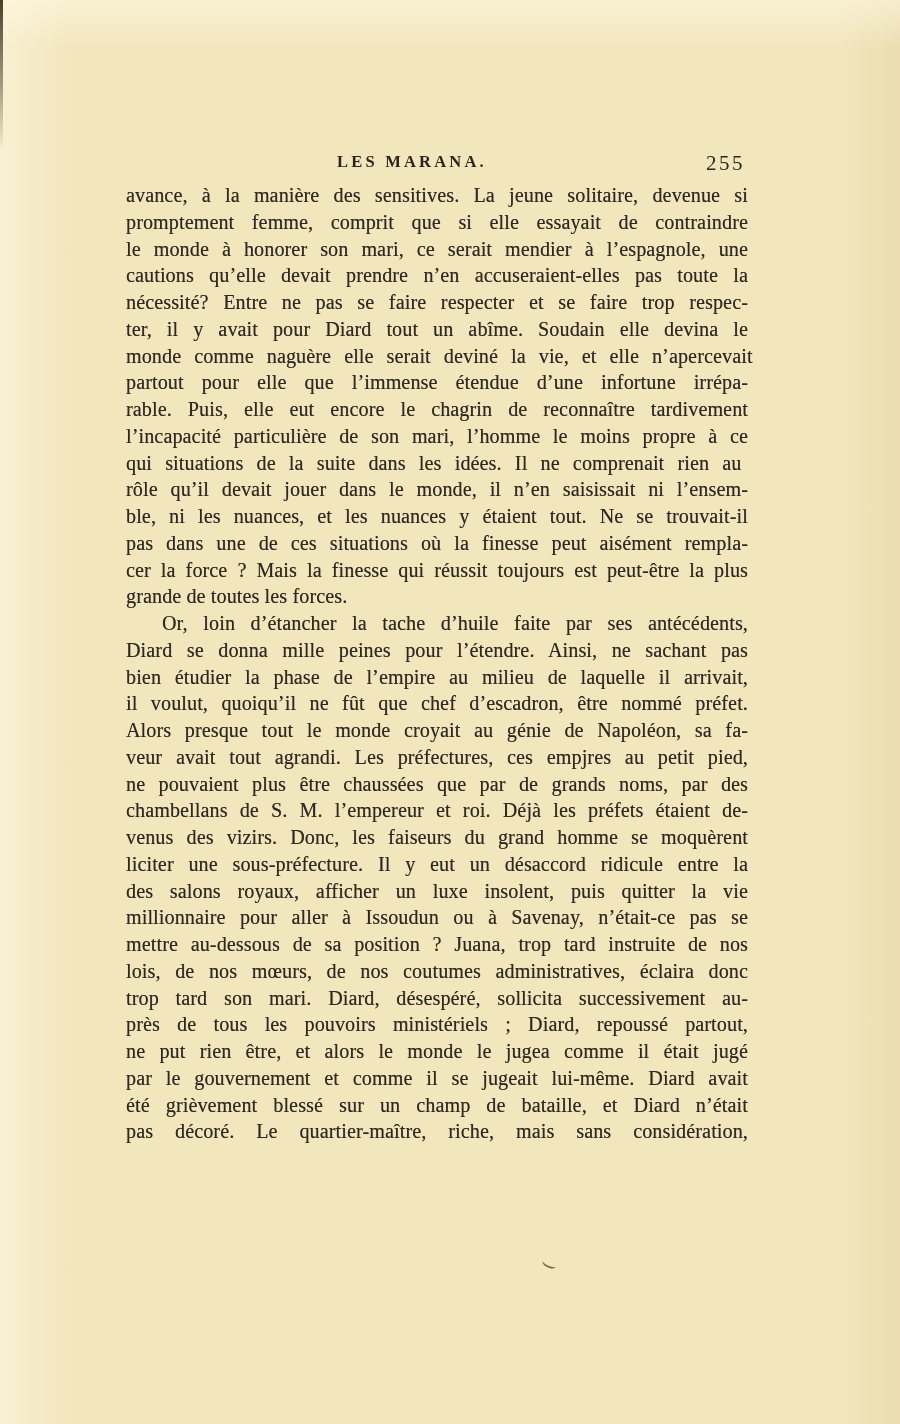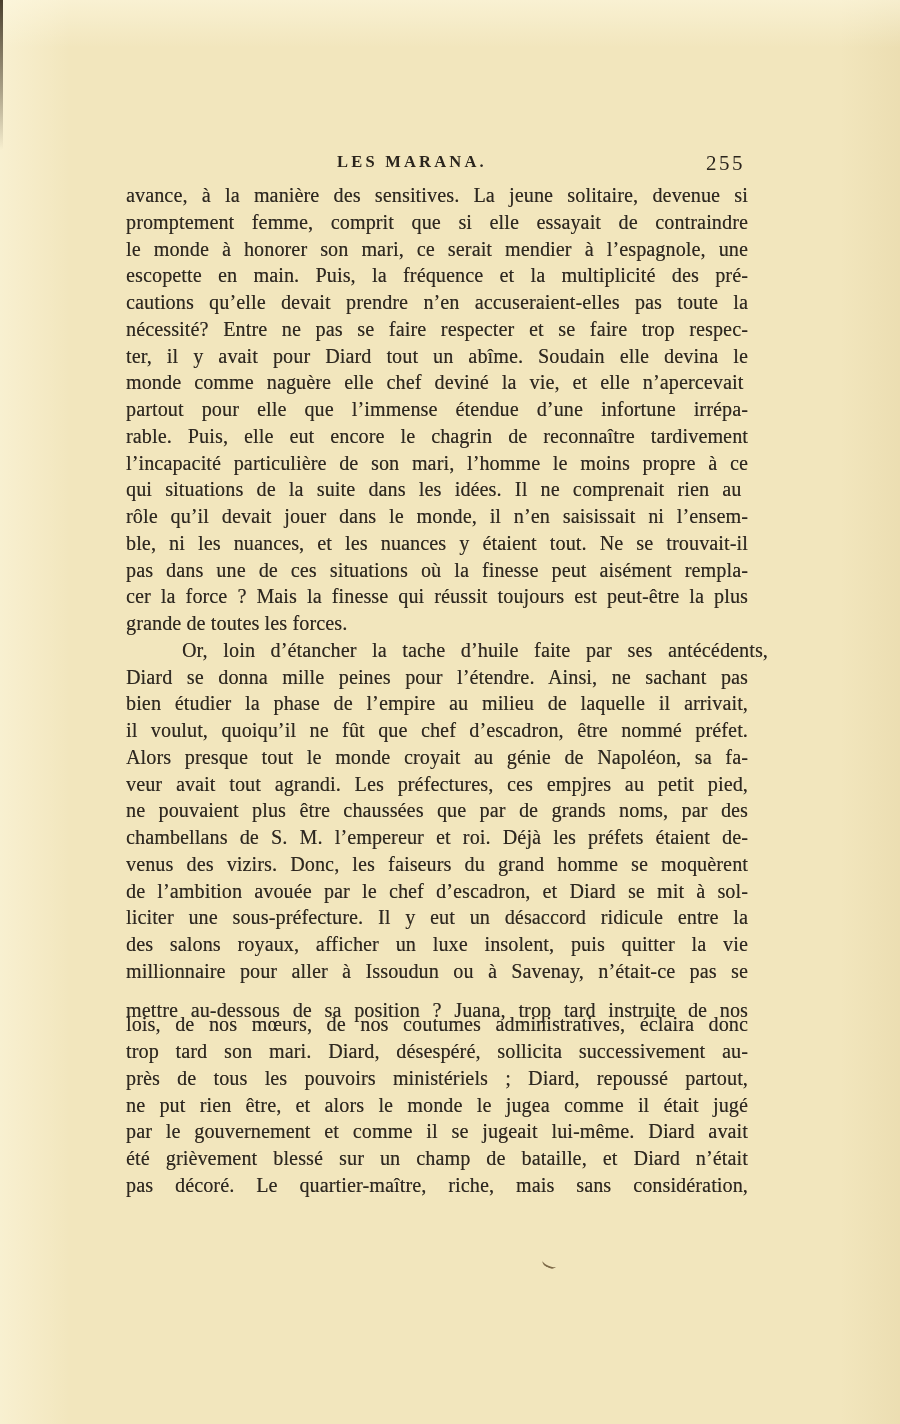--- a/index.html
+++ b/index.html
@@ -68,48 +68,46 @@
 
   <div class="running-head">
     <div class="head-title">LES MARANA.</div>
     <div class="page-number">255</div>
   </div>
 
   <div class="text-body">
       <div class="line"><span class="line-text" style="word-spacing: 9.04844px;">avance, à la manière des sensitives. La jeune solitaire, devenue si</span></div>
       <div class="line"><span class="line-text" style="word-spacing: 12.373px;">promptement femme, comprit que si elle essayait de contraindre</span></div>
       <div class="line"><span class="line-text" style="word-spacing: 7.84801px;">le monde à honorer son mari, ce serait mendier à l’espagnole, une</span></div>
-      <div class="line"><span class="line-text" style="word-spacing: 11.1312px;">escopette en main. Puis, la fréquence et la multiplicité des pré-</span></div>
       <div class="line"><span class="line-text" style="word-spacing: 10.1152px;">cautions qu’elle devait prendre n’en accuseraient-elles pas toute la</span></div>
       <div class="line"><span class="line-text" style="word-spacing: 9.4446px;">nécessité? Entre ne pas se faire respecter et se faire trop respec-</span></div>
       <div class="line"><span class="line-text" style="word-spacing: 9.8151px;">ter, il y avait pour Diard tout un abîme. Soudain elle devina le</span></div>
-      <div class="line"><span class="line-text" style="word-spacing: 7.84687px;">monde comme naguère elle chef deviné la vie, et elle n’apercevait</span></div>
+      <div class="line"><span class="line-text" style="word-spacing: 7.84687px;">monde comme naguère elle serait deviné la vie, et elle n’apercevait</span></div>
       <div class="line"><span class="line-text" style="word-spacing: 12.8418px;">partout pour elle que l’immense étendue d’une infortune irrépa-</span></div>
       <div class="line"><span class="line-text" style="word-spacing: 10.8142px;">rable. Puis, elle eut encore le chagrin de reconnaître tardivement</span></div>
       <div class="line"><span class="line-text" style="word-spacing: 7.49375px;">l’incapacité particulière de son mari, l’homme le moins propre à ce</span></div>
       <div class="line"><span class="line-text" style="word-spacing: 8.01302px;">qui situations de la suite dans les idées. Il ne comprenait rien au</span></div>
       <div class="line"><span class="line-text" style="word-spacing: 7.63636px;">rôle qu’il devait jouer dans le monde, il n’en saisissait ni l’ensem-</span></div>
       <div class="line"><span class="line-text" style="word-spacing: 7.88151px;">ble, ni les nuances, et les nuances y étaient tout. Ne se trouvait-il</span></div>
       <div class="line"><span class="line-text" style="word-spacing: 7.83097px;">pas dans une de ces situations où la finesse peut aisément rempla-</span></div>
       <div class="line"><span class="line-text" style="word-spacing: 4.83774px;">cer la force ? Mais la finesse qui réussit toujours est peut-être la plus</span></div>
       <div class="line para-end"><span class="line-text" style="word-spacing: 0px;">grande de toutes les forces.</span></div>
-      <div class="line indent"><span class="line-text" style="word-spacing: 10.4097px; margin-left: 20px;">Or, loin d’étancher la tache d’huile faite par ses antécédents,</span></div>
+      <div class="line indent"><span class="line-text" style="word-spacing: 10.4097px;">Or, loin d’étancher la tache d’huile faite par ses antécédents,</span></div>
       <div class="line"><span class="line-text" style="word-spacing: 9.35px;">Diard se donna mille peines pour l’étendre. Ainsi, ne sachant pas</span></div>
       <div class="line"><span class="line-text" style="word-spacing: 8.56534px;">bien étudier la phase de l’empire au milieu de laquelle il arrivait,</span></div>
       <div class="line"><span class="line-text" style="word-spacing: 8.26719px;">il voulut, quoiqu’il ne fût que chef d’escadron, être nommé préfet.</span></div>
       <div class="line"><span class="line-text" style="word-spacing: 8.41477px;">Alors presque tout le monde croyait au génie de Napoléon, sa fa-</span></div>
       <div class="line"><span class="line-text" style="word-spacing: 8.58906px;">veur avait tout agrandi. Les préfectures, ces empjres au petit pied,</span></div>
       <div class="line"><span class="line-text" style="word-spacing: 8.21165px;">ne pouvaient plus être chaussées que par de grands noms, par des</span></div>
       <div class="line"><span class="line-text" style="word-spacing: 6.95028px;">chambellans de S. M. l’empereur et roi. Déjà les préfets étaient de-</span></div>
       <div class="line"><span class="line-text" style="word-spacing: 7.91875px;">venus des vizirs. Donc, les faiseurs du grand homme se moquèrent</span></div>
-      <div class="line"><span class="line-text" style="word-spacing: 6.98438px;">de l’ambition avouée par le chef d’escadron, et Diard se mit à sol-</span></div>
       <div class="line"><span class="line-text" style="word-spacing: 9.59062px;">liciter une sous-préfecture. Il y eut un désaccord ridicule entre la</span></div>
       <div class="line"><span class="line-text" style="word-spacing: 11.6062px;">des salons royaux, afficher un luxe insolent, puis quitter la vie</span></div>
       <div class="line"><span class="line-text" style="word-spacing: 9.18906px;">millionnaire pour aller à Issoudun ou à Savenay, n’était-ce pas se</span></div>
-      <div class="line"><span class="line-text" style="word-spacing: 7.54688px; margin-top: 12px;">mettre au-dessous de sa position ? Juana, trop tard instruite de nos</span></div>
+      <div class="line"><span class="line-text" style="word-spacing: 7.54688px;">mettre au-dessous de sa position ? Juana, trop tard instruite de nos</span></div>
       <div class="line"><span class="line-text" style="word-spacing: 9.39757px;">lois, de nos mœurs, de nos coutumes administratives, éclaira donc</span></div>
       <div class="line"><span class="line-text" style="word-spacing: 11.6016px;">trop tard son mari. Diard, désespéré, sollicita successivement au-</span></div>
       <div class="line"><span class="line-text" style="word-spacing: 12.0486px;">près de tous les pouvoirs ministériels ; Diard, repoussé partout,</span></div>
       <div class="line"><span class="line-text" style="word-spacing: 9.08774px;">ne put rien être, et alors le monde le jugea comme il était jugé</span></div>
       <div class="line"><span class="line-text" style="word-spacing: 8.64687px;">par le gouvernement et comme il se jugeait lui-même. Diard avait</span></div>
       <div class="line"><span class="line-text" style="word-spacing: 10.8703px;">été grièvement blessé sur un champ de bataille, et Diard n’était</span></div>
       <div class="line"><span class="line-text" style="word-spacing: 16.7188px;">pas décoré. Le quartier-maître, riche, mais sans considération,</span></div>
     </div>
 
   <div class="ink-mark"></div>

